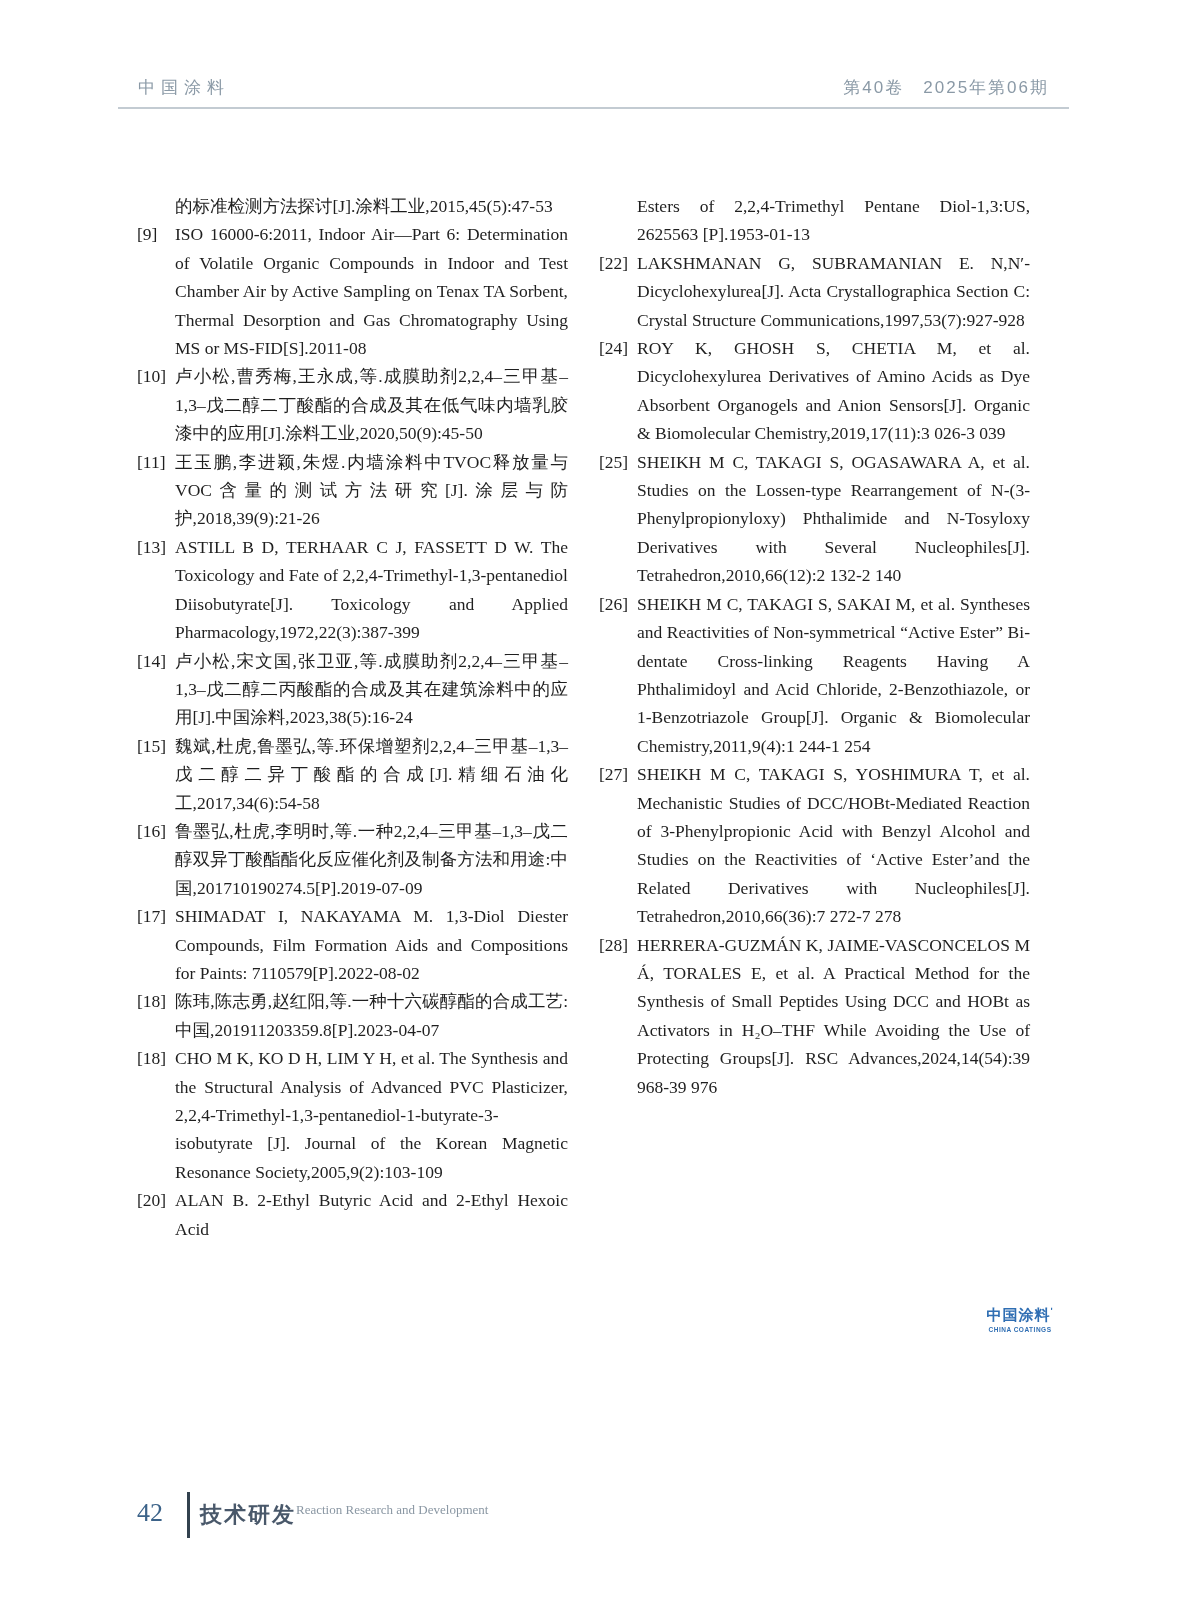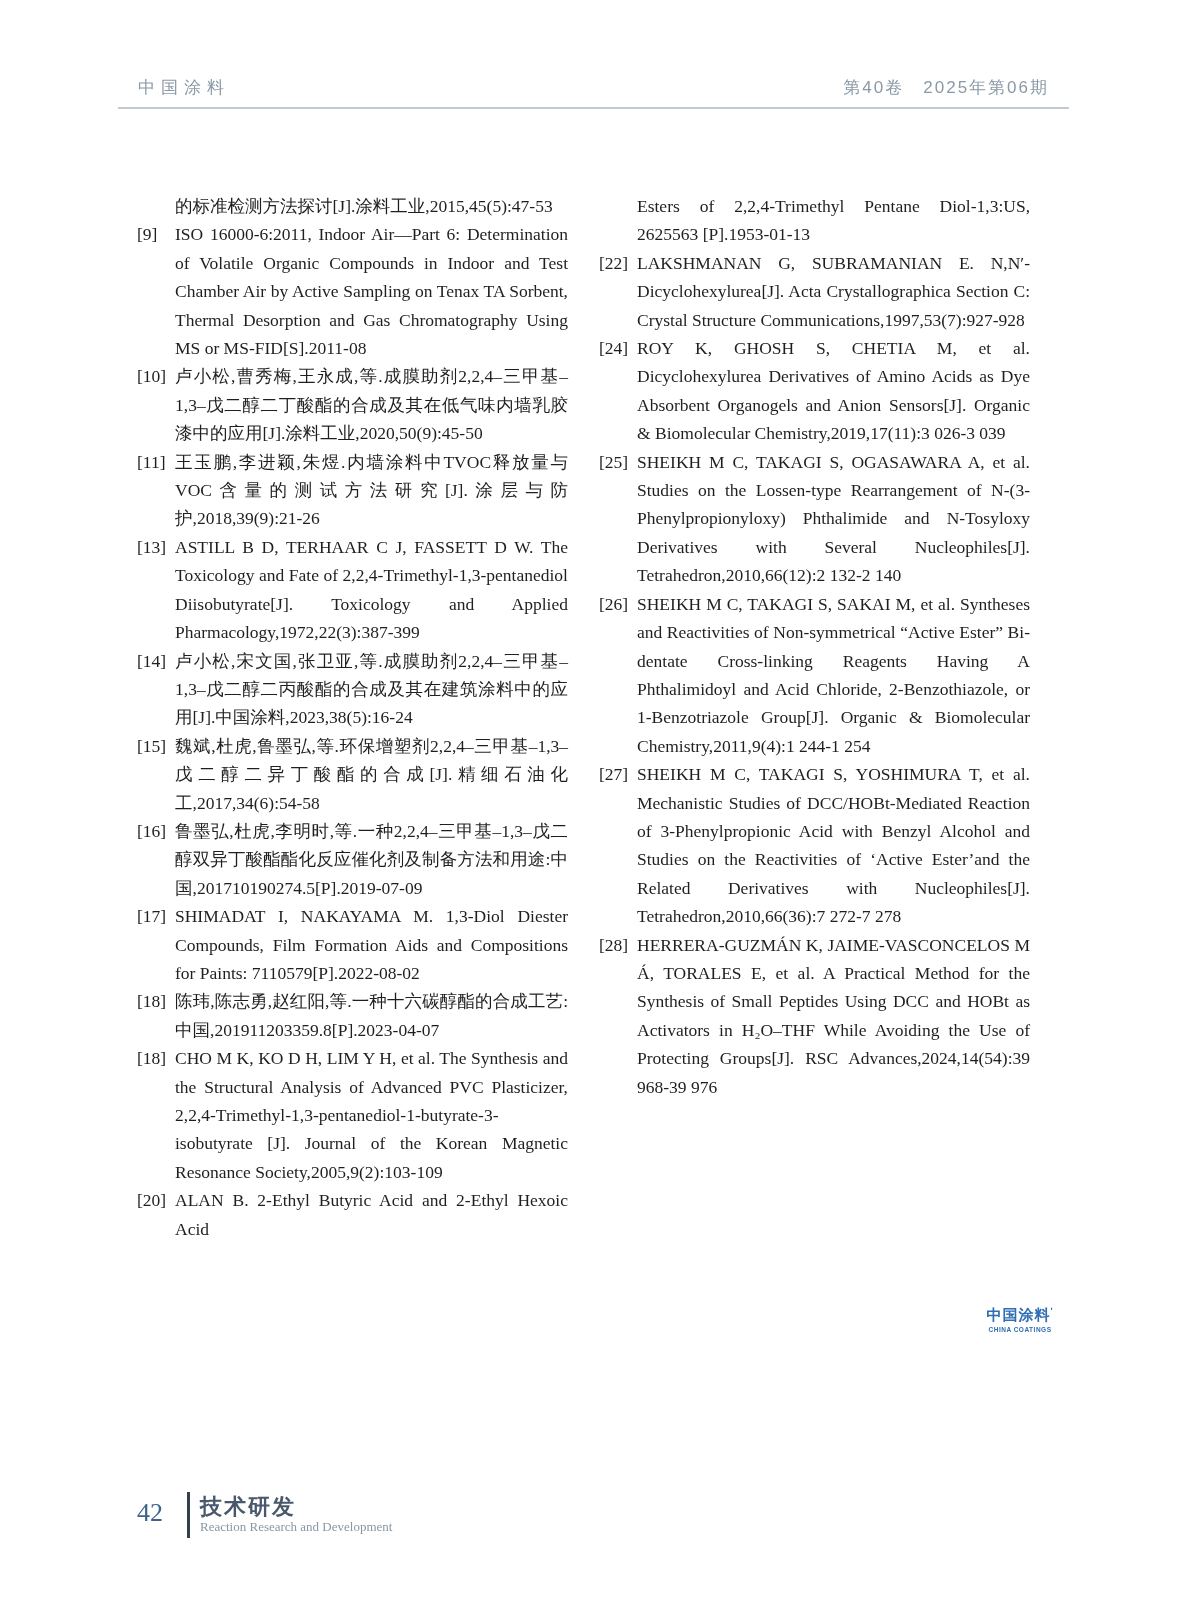--- a/index.html
+++ b/index.html
@@ -53,21 +53,21 @@
     display:flex;align-items:center;
   }
   .page-footer .pageno{
     font-size:26px;color:#3c6389;
     font-family:"Liberation Serif","DejaVu Serif",serif;
     margin-right:24px;padding-bottom:4px;
   }
   .page-footer .vbar{
     width:3px;height:46px;background:#32414e;margin-right:10px;
   }
-  .page-footer .sec{display:flex;flex-direction:column;justify-content:center;}
+  .page-footer .sec{display:flex;flex-direction:row;justify-content:center;}
   .page-footer .sec-cn{
     font-family:"Liberation Sans","DejaVu Sans",sans-serif;
     font-size:22px;font-weight:bold;color:#49586a;letter-spacing:2px;line-height:1.15;
   }
   .page-footer .sec-en{
     font-size:13px;color:#8a97a3;line-height:1.3;
   }
 </style>
 </head>
 <body>

